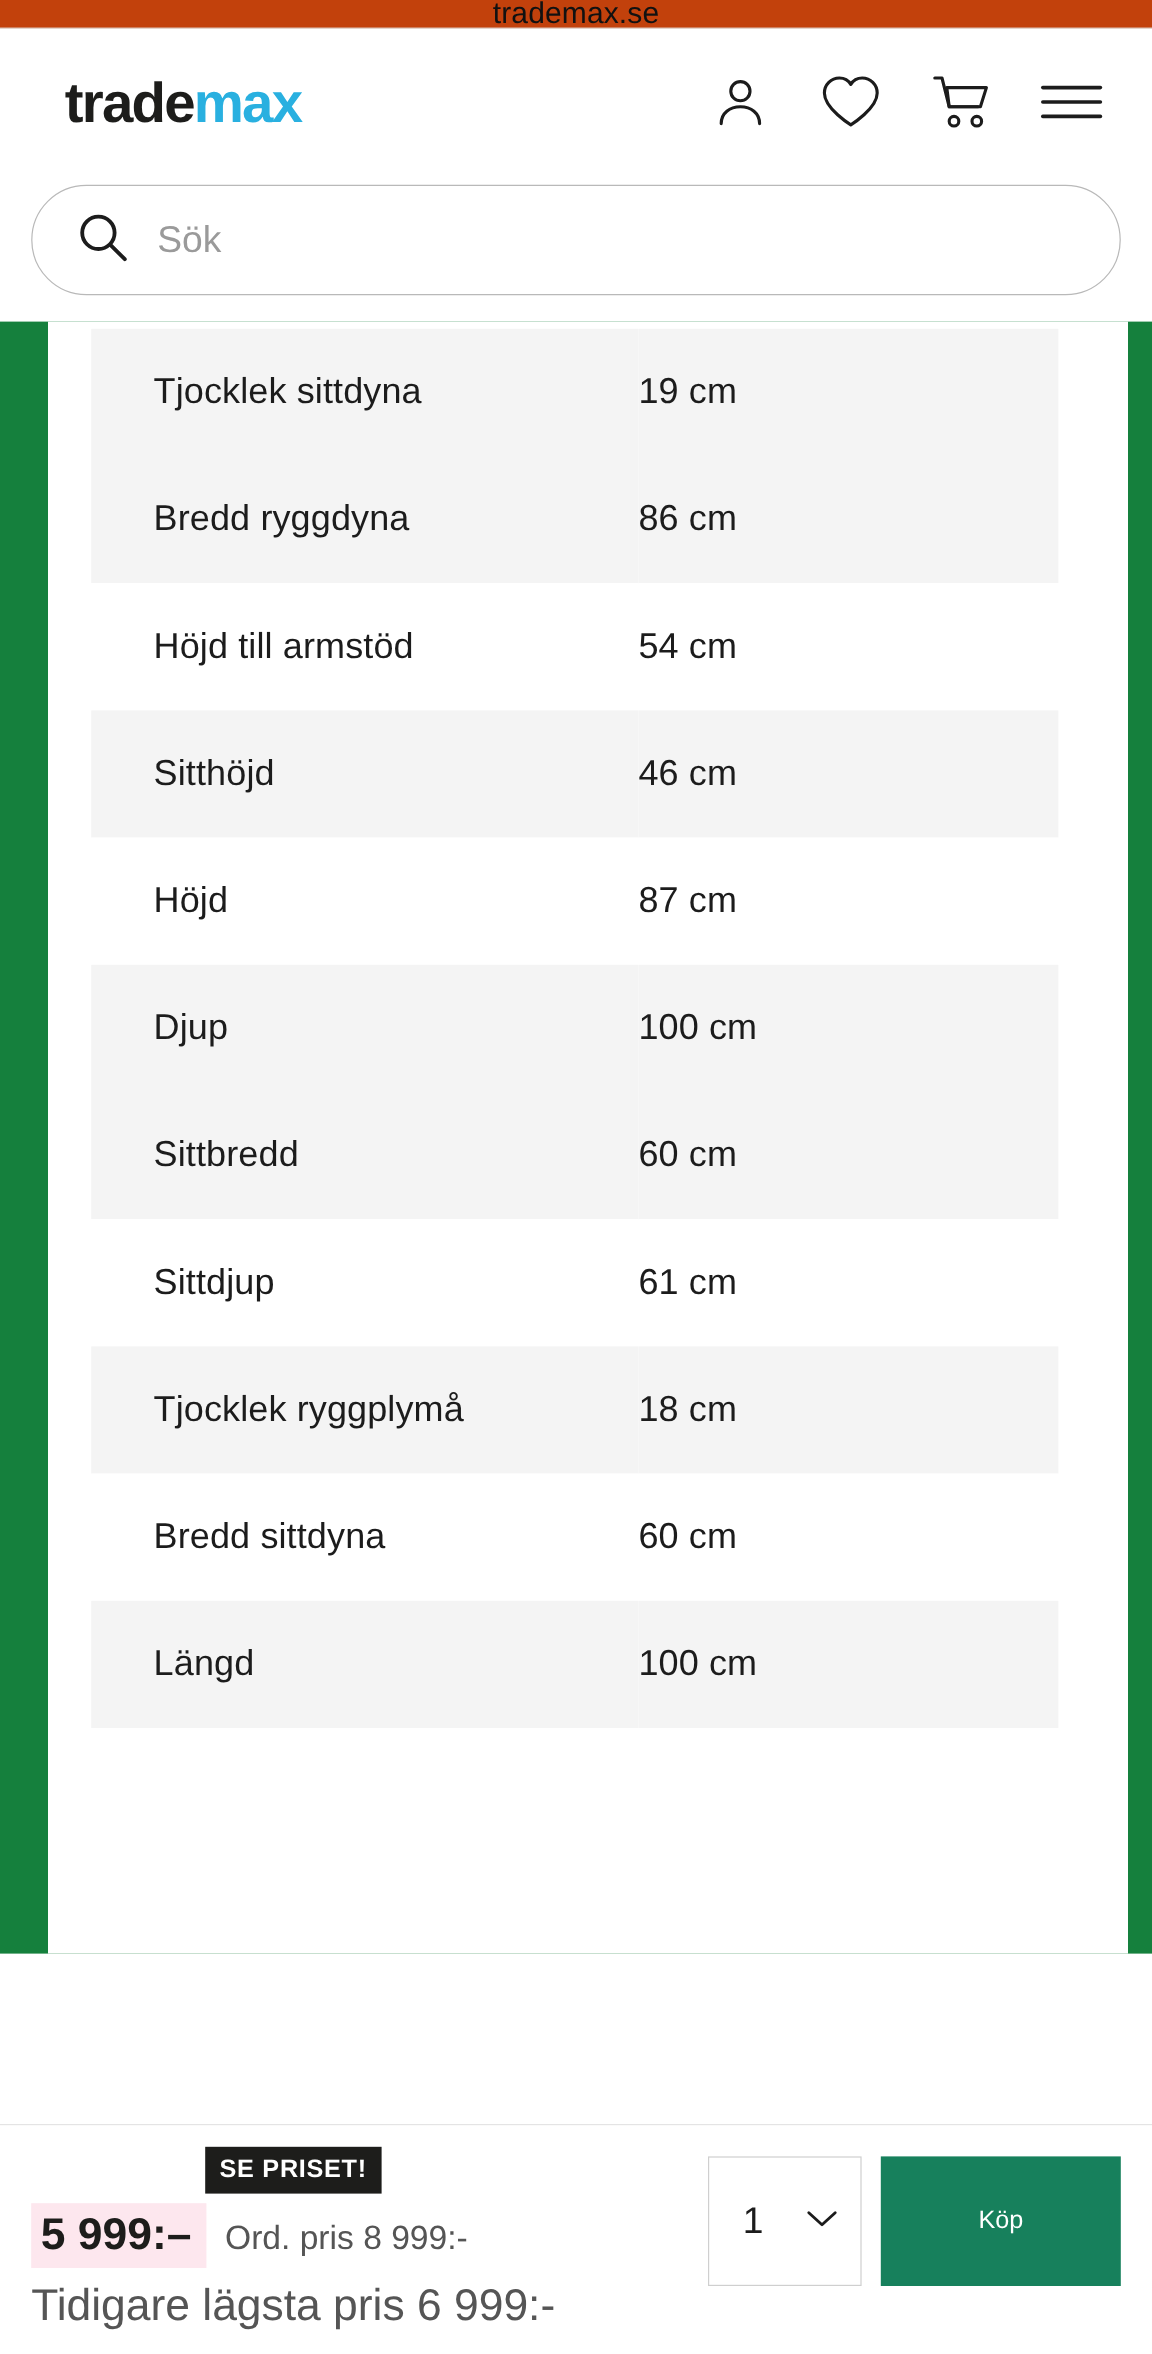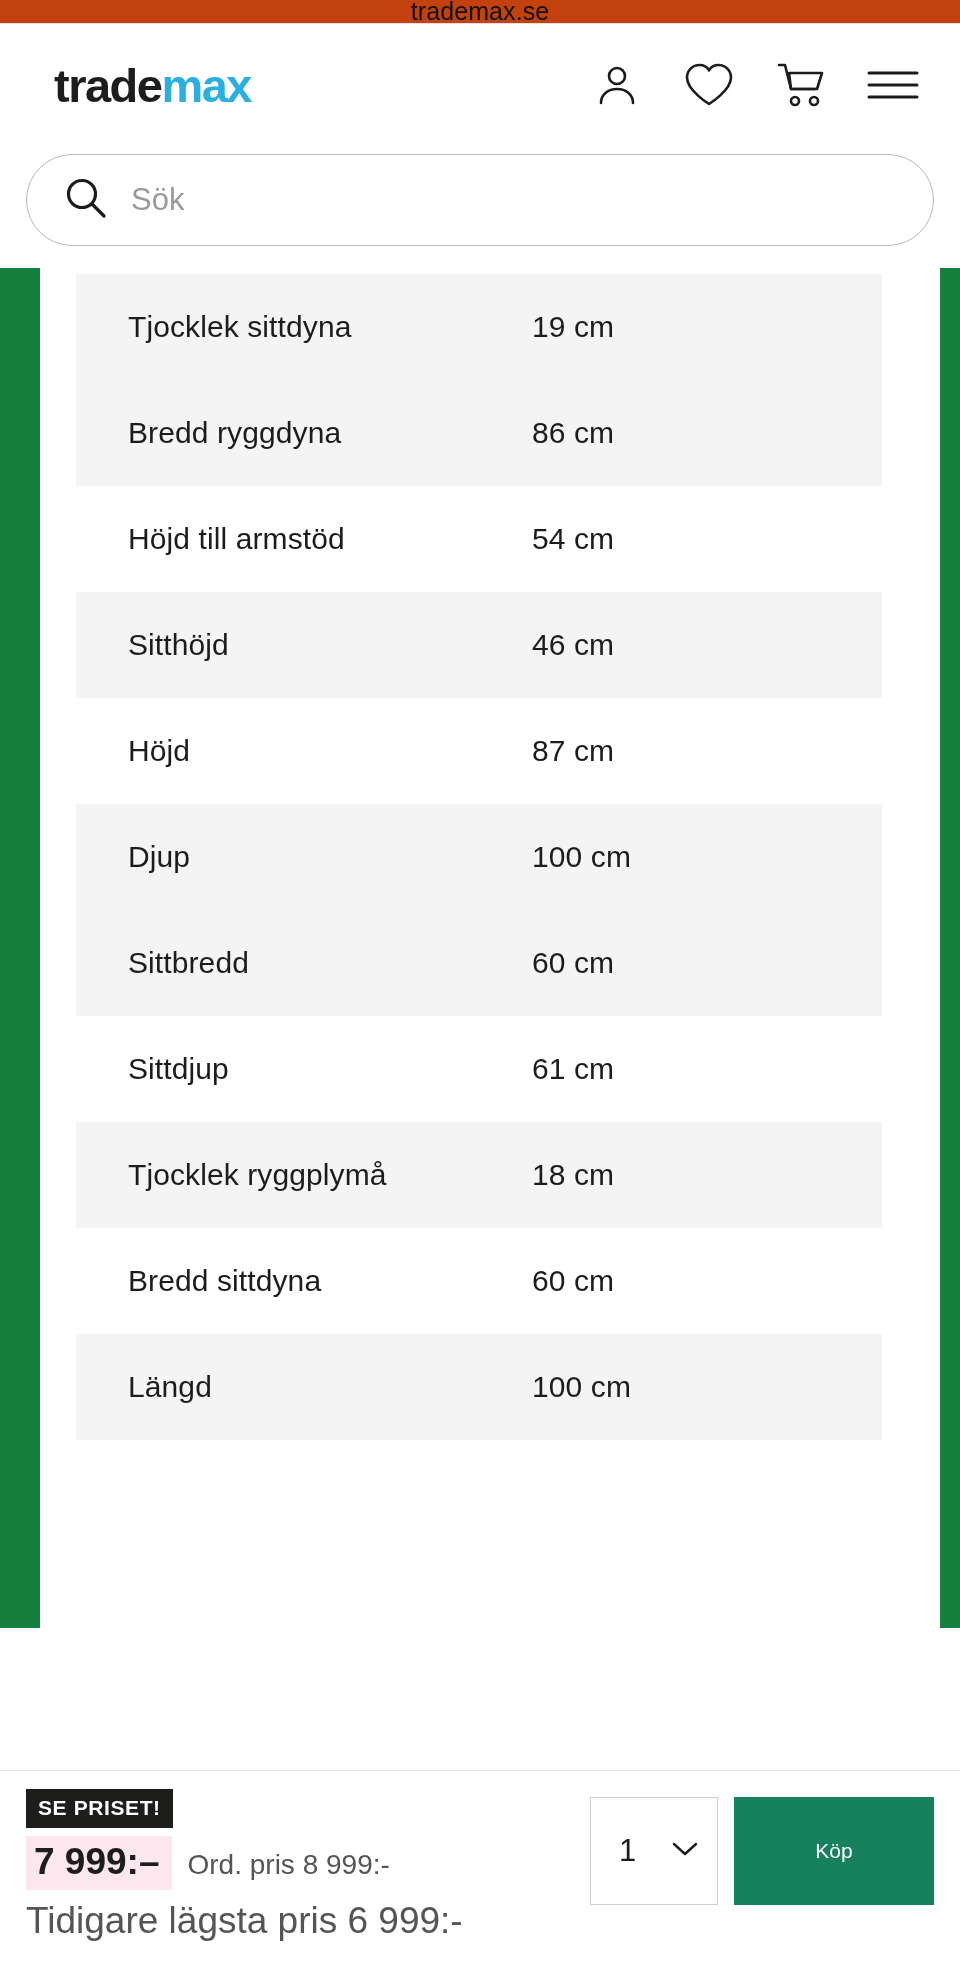--- a/index.html
+++ b/index.html
@@ -130,21 +130,21 @@
     left: 0;
     bottom: 0;
     width: 100%;
     height: 192px;
     background: #ffffff;
     border-top: 1px solid #e4e4e4;
     display: flex;
     align-items: flex-start;
     padding: 14px 26px 0 26px;
   }
-  .price-block { position: relative; padding-top: 4px; }
+  .price-block { position: relative; padding-top: 4px; text-align: center; }
   .see-price-badge {
     display: inline-block;
     background: #1d1d1b;
     color: #ffffff;
     font-size: 21px;
     font-weight: bold;
     letter-spacing: 0.6px;
     padding: 7px 12px 8px 12px;
     margin-bottom: 8px;
   }
@@ -309,21 +309,21 @@
         </tr>
       </tbody>
     </table>
   </div>
 </div>
 
 <div class="buy-bar">
   <div class="price-block">
     <div class="see-price-badge">SE PRISET!</div>
     <div class="price-row">
-      <span class="price-now">7 999:–</span>
+      <span class="price-now">5 999:–</span>
       <span class="price-ord">Ord. pris 8 999:-</span>
     </div>
     <div class="price-prev">Tidigare lägsta pris 6 999:-</div>
   </div>
 
   <div class="buy-controls">
     <div class="qty-select">
       <span class="qty-value">1</span>
       <span>
         <svg width="28" height="18" viewBox="0 0 28 18" fill="none" stroke="#1c1c1c" stroke-width="2.4" stroke-linecap="round" stroke-linejoin="round">

